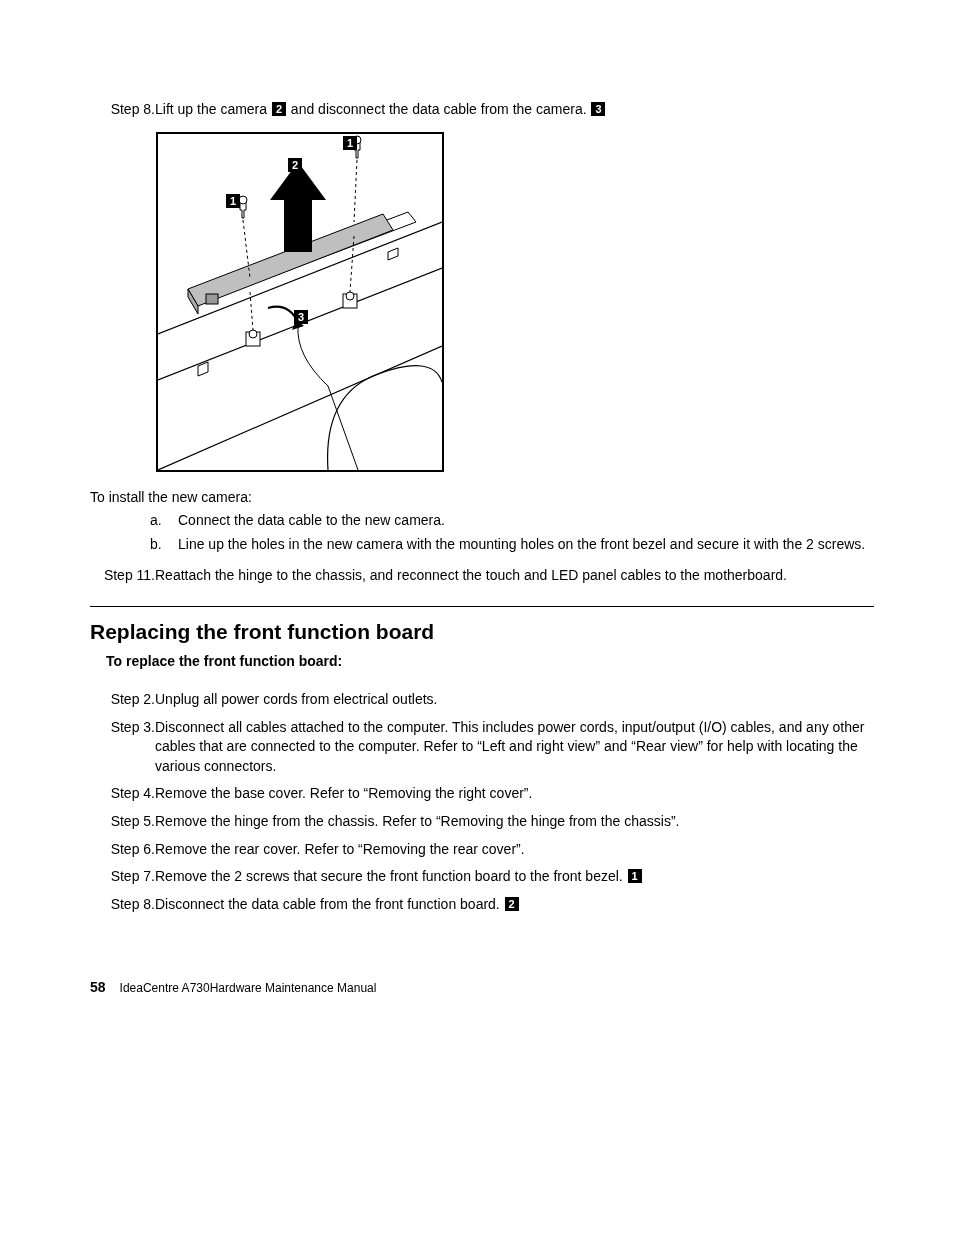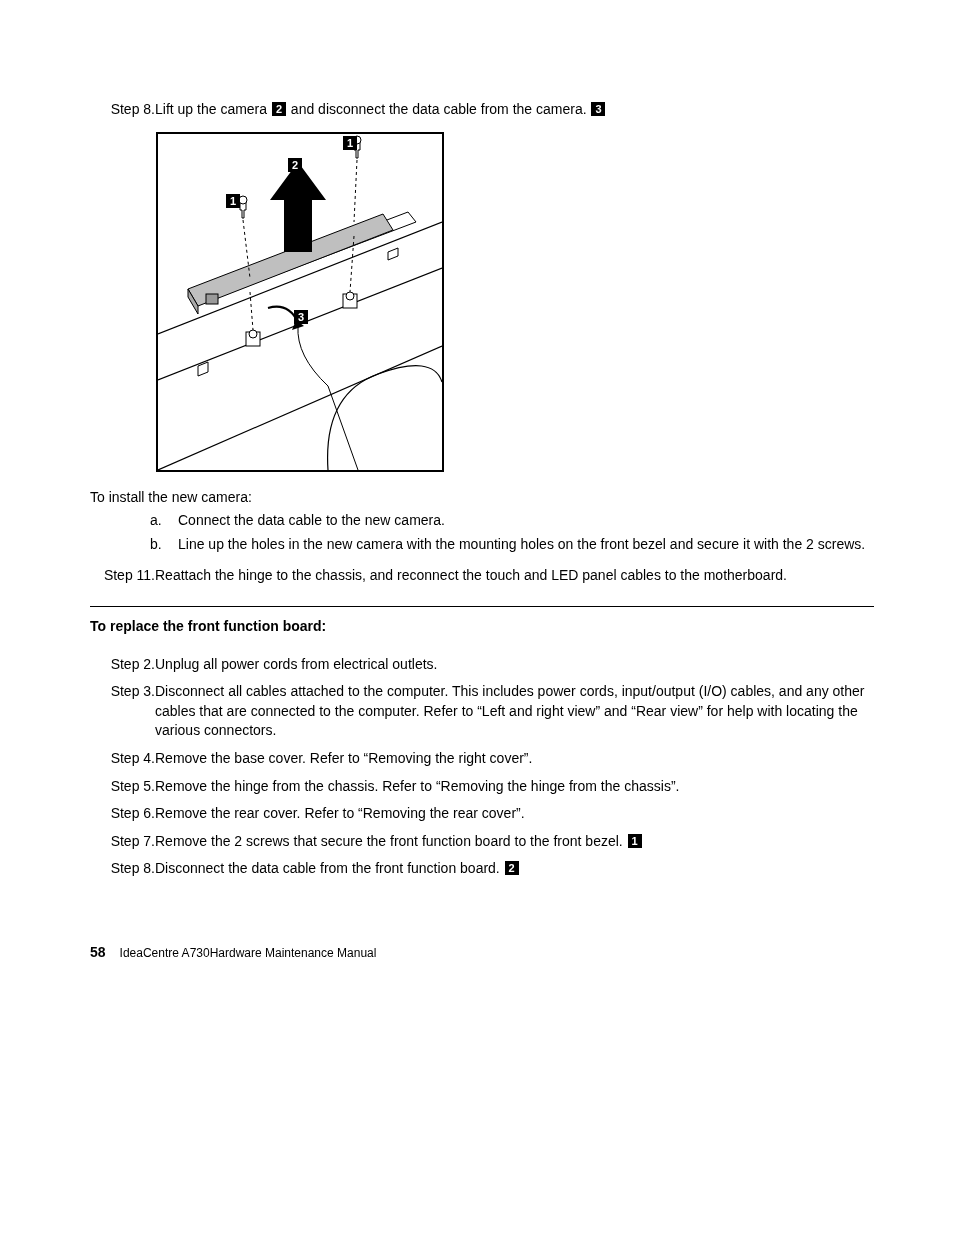--- a/index.html
+++ b/index.html
@@ -69,21 +69,21 @@
   h2.section-title {
     font-size: 21px;
     font-weight: bold;
     margin: 0 0 6px 0;
   }
   .note-line {
     margin: 0 0 14px 0;
   }
   .proc-title {
     font-weight: bold;
-    margin: 0 0 18px 0;
+    margin: 0 0 18px 16px;
   }
   .footer {
     font-size: 12px;
     margin-top: 64px;
   }
   .footer .pn {
     font-weight: bold;
     font-size: 14px;
     margin-right: 14px;
   }
@@ -182,20 +182,21 @@
     </div>
   </div>
 
   <div class="step-row">
     <div class="step-label">Step 11.</div>
     <div class="step-body">Reattach the hinge to the chassis, and reconnect the touch and LED panel cables to the motherboard.</div>
   </div>
 
   <hr class="section-rule">
 
+  <h2 class="section-title">Replacing the front function board</h2>
 
 
   <p class="proc-title">To replace the front function board:</p>
 
   <div class="step-row">
     <div class="step-label">Step 2.</div>
     <div class="step-body">Unplug all power cords from electrical outlets.</div>
   </div>
   <div class="step-row">
     <div class="step-label">Step 3.</div>

